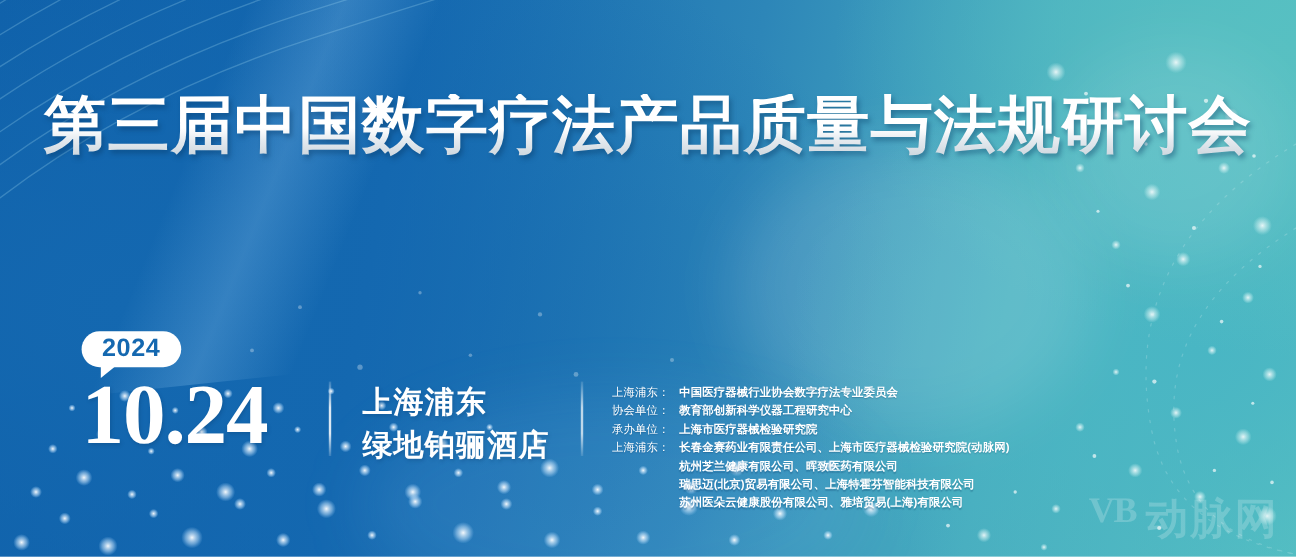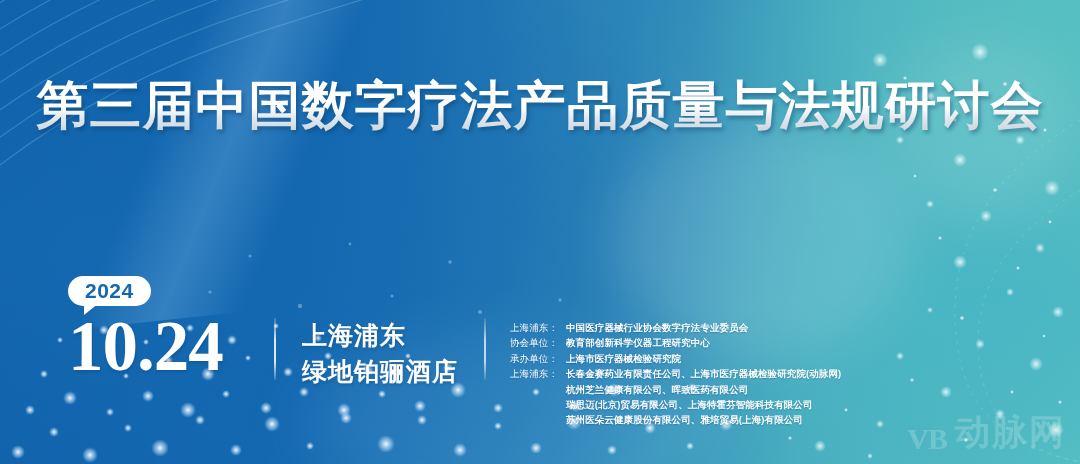--- a/index.html
+++ b/index.html
@@ -153,21 +153,21 @@
     white-space:nowrap;
   }
   .credit-row{ display:flex; }
   .credit-label{ flex:0 0 auto; width:56px; }
   .credit-values{ flex:1 1 auto;font-weight:bold; }
   .credit-values div{ white-space:nowrap; }
 
   
   .watermark{
     position:absolute; right:14px; bottom:8px;
-    display:flex; align-items:flex-end; gap:8px;
+    display:flex; align-items:flex-start; gap:8px;
     opacity:.20;
     pointer-events:none;
     filter:blur(.4px);
   }
   .wm-mark{
     color:#ffffff;
     font-size:30px;
     font-weight:bold;
     font-family:"Liberation Serif", "DejaVu Serif", serif;
     letter-spacing:-1px;

